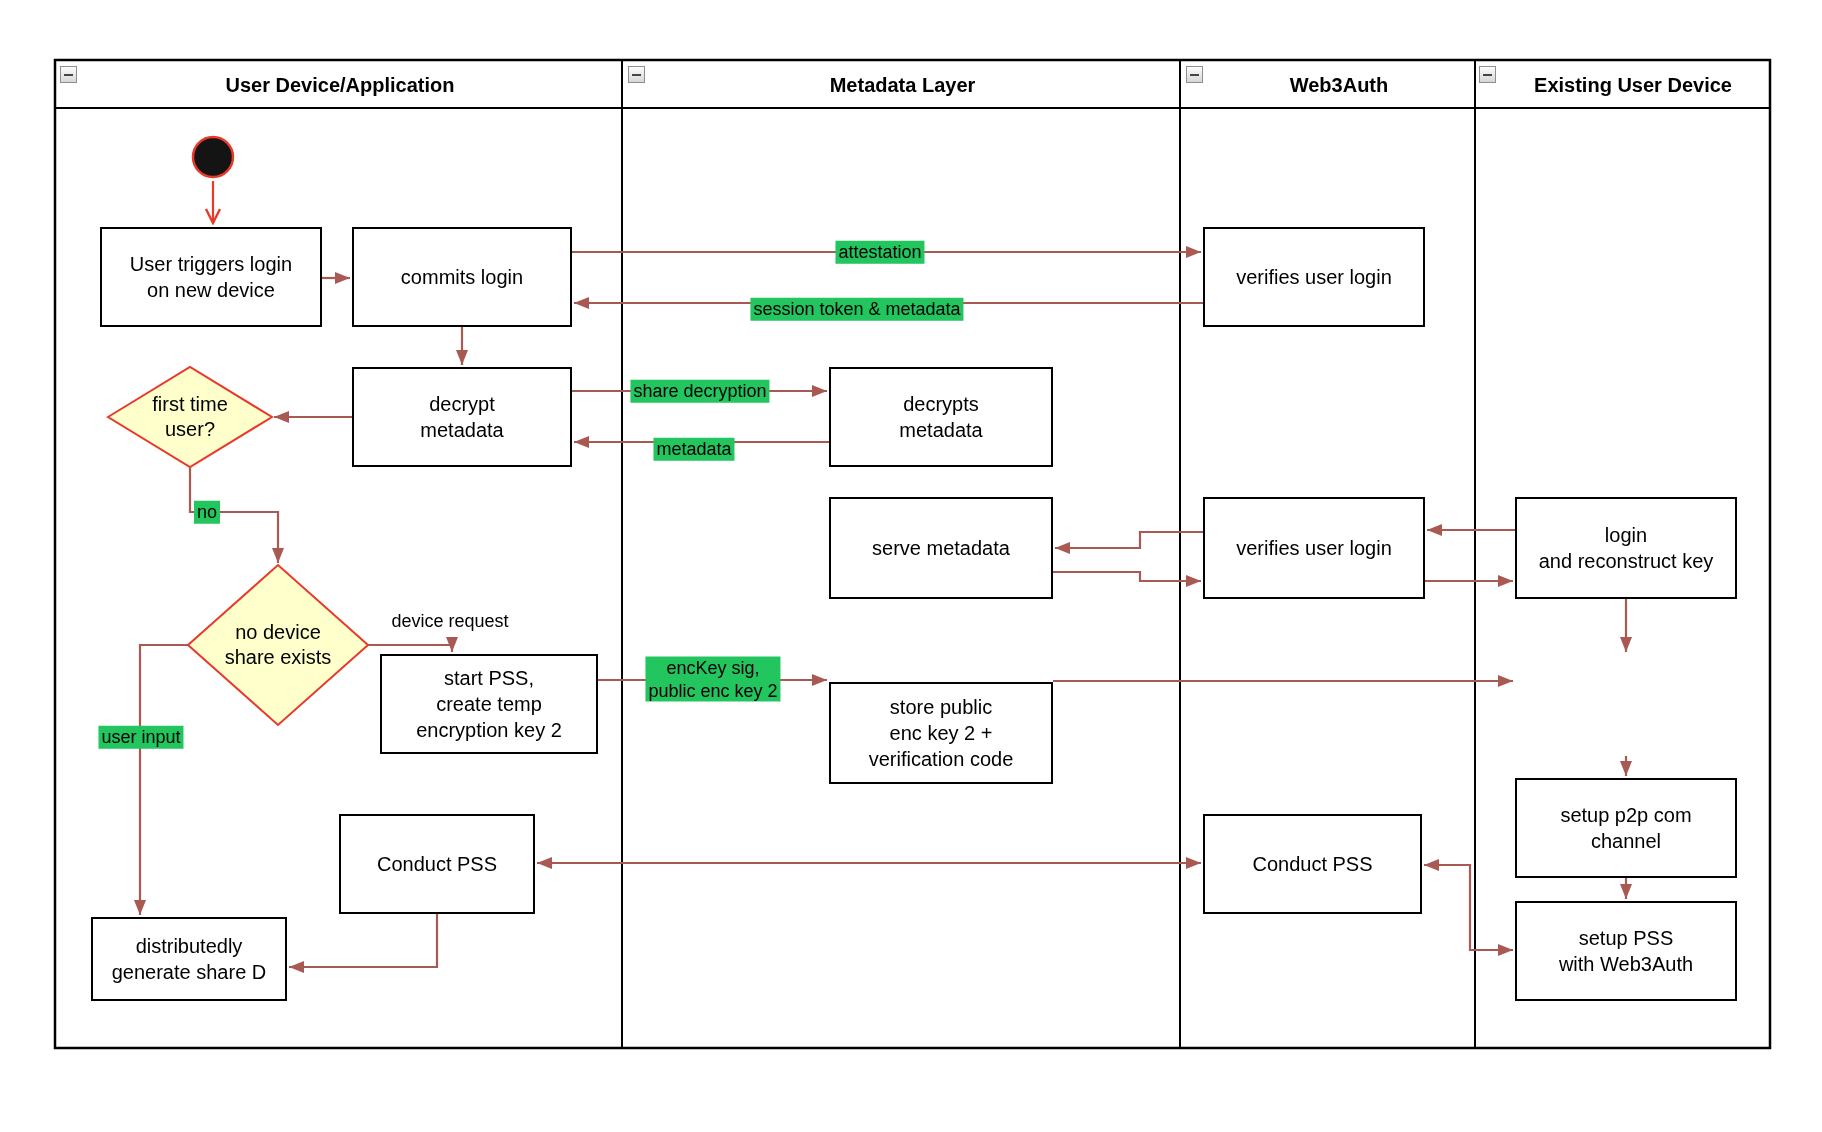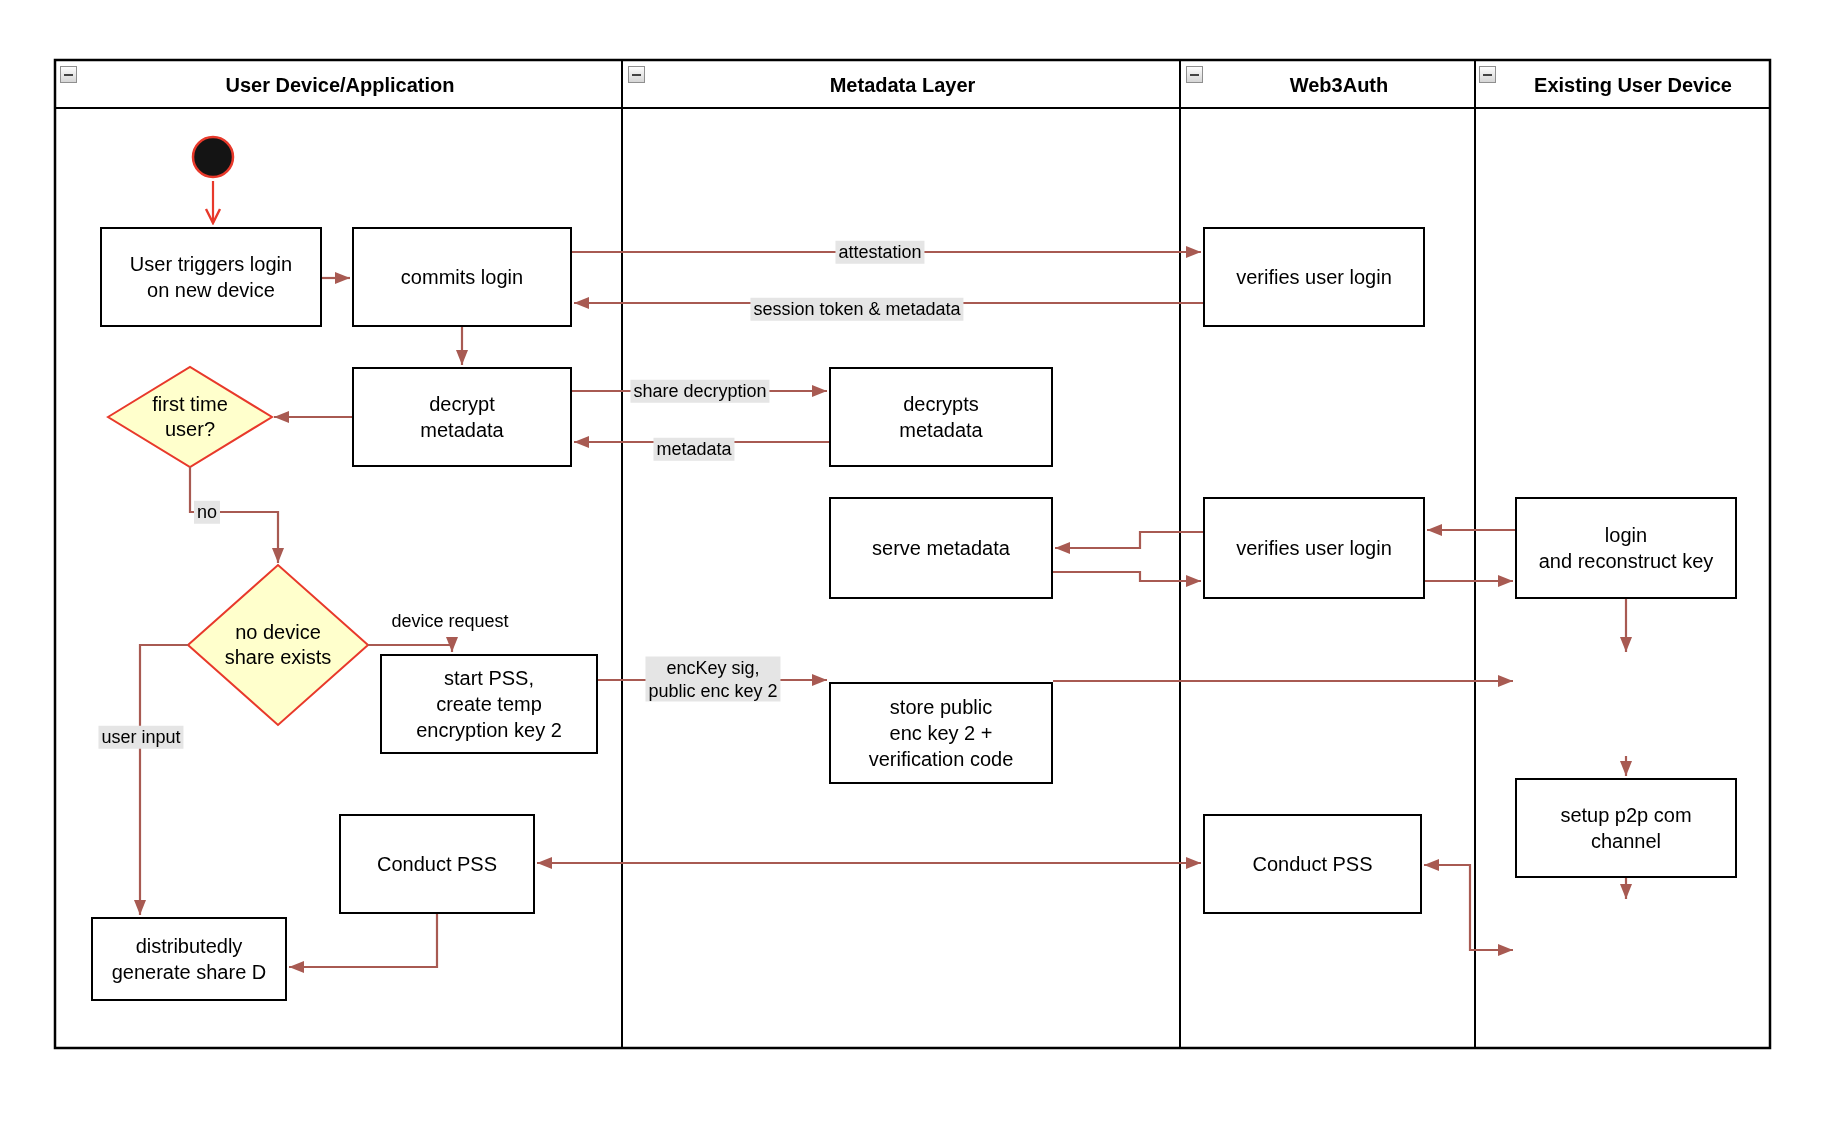--- a/index.html
+++ b/index.html
@@ -13,21 +13,21 @@
                 background:linear-gradient(#fdfdfd,#d6d6d6);box-sizing:border-box;
                 display:flex;align-items:center;justify-content:center;}
   .collapse-btn::after{content:"";width:9px;height:2px;background:#444;}
   .node{position:absolute;box-sizing:border-box;border:2px solid #000;background:#fff;
         display:flex;align-items:center;justify-content:center;text-align:center;
         font-size:20px;line-height:1.3;color:#000;white-space:pre-line;}
   .dtext{position:absolute;display:flex;align-items:center;justify-content:center;text-align:center;
          font-size:20px;line-height:1.25;color:#000;white-space:pre-line;background:transparent;}
   .elabel{position:absolute;transform:translate(-50%,-50%);font-size:18px;color:#000;
           white-space:pre-line;text-align:center;line-height:1.25;padding:0 3px;}
-  .bgw{background:#e5e5e5;}
+  .bgw{background:#22c55e;}
 </style>
 </head>
 <body>
 
 <div id="stage">
 
   <svg id="wires" width="1822" height="1132" viewBox="0 0 1822 1132">
     <defs>
       <marker id="ah" markerUnits="userSpaceOnUse" markerWidth="16" markerHeight="14" viewBox="0 0 16 14" refX="15" refY="7" orient="auto-start-reverse">
         <path d="M0,1 L15,7 L0,13 Z" fill="#A85A52"></path>
@@ -108,20 +108,22 @@
 verification code</div>
 
   <div class="node" style="left:1203px;top:227px;width:222px;height:100px;">verifies user login</div>
   <div class="node" style="left:1203px;top:497px;width:222px;height:102px;">verifies user login</div>
   <div class="node" style="left:1203px;top:814px;width:219px;height:100px;">Conduct PSS</div>
 
   <div class="node" style="left:1515px;top:497px;width:222px;height:102px;">login
 and reconstruct key</div>
   <div class="node" style="left:1515px;top:778px;width:222px;height:100px;">setup p2p com
 channel</div>
+  <div class="node" style="left:1515px;top:901px;width:222px;height:100px;">setup PSS
+with Web3Auth</div>
 
   <div class="elabel bgw" style="left:880px;top:252px;">attestation</div>
   <div class="elabel bgw" style="left:857px;top:309px;">session token &amp; metadata</div>
   <div class="elabel bgw" style="left:700px;top:391px;">share decryption</div>
   <div class="elabel bgw" style="left:694px;top:449px;">metadata</div>
   <div class="elabel bgw" style="left:207px;top:512px;">no</div>
   <div class="elabel" style="left:450px;top:621px;">device request</div>
   <div class="elabel bgw" style="left:141px;top:737px;">user input</div>
   <div class="elabel bgw" style="left:713px;top:679px;">encKey sig,
 public enc key 2</div>

